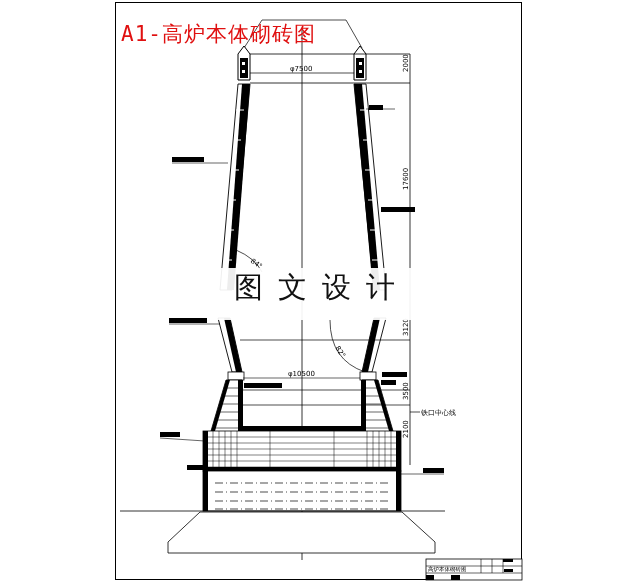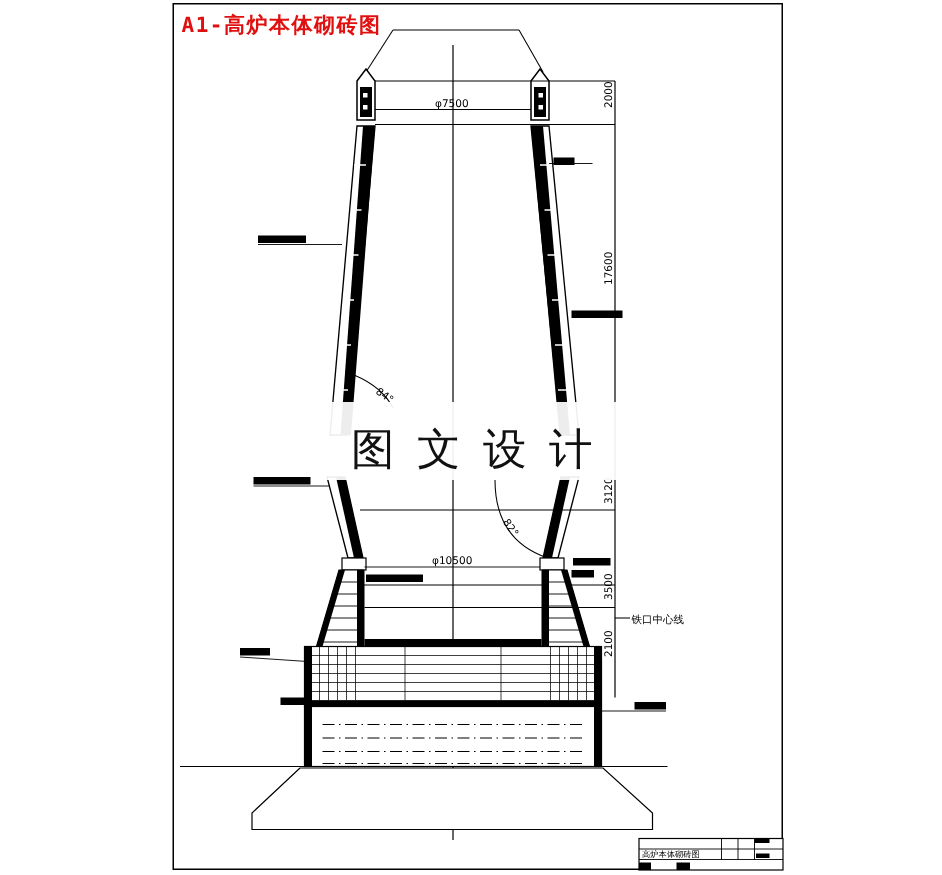--- a/index.html
+++ b/index.html
@@ -1,20 +1,20 @@
 <!DOCTYPE html>
 <html><head>
 <meta charset="utf-8">
 <style>
   html, body { margin: 0; padding: 0; background: #ffffff; }
   body { width: 628px; height: 583px; position: relative; overflow: hidden; font-family: "DejaVu Sans", sans-serif; }
   .sheet { position: absolute; left: 115px; top: 2px; width: 407px; height: 578px; border: 1px solid #000; box-sizing: border-box; background: #fff; }
-  .title { position: absolute; left: 121px; top: 4px; color: #e01010; font-family: "DejaVu Sans Mono", monospace; font-weight: bold; font-size: 14px; letter-spacing: 1px; line-height: 26px; white-space: nowrap; z-index: 3; }
+  .title { position: absolute; left: 121px; top: 21px; color: #e01010; font-family: "DejaVu Sans Mono", monospace; font-weight: normal; font-size: 21px; letter-spacing: 1px; line-height: 26px; white-space: nowrap; z-index: 3; }
   svg.drawing { position: absolute; left: 0; top: 0; z-index: 1; }
-  .watermark { position: absolute; left: 217px; top: 268px; width: 196px; height: 52px; background: rgba(255,255,255,0.93); z-index: 2; display: flex; align-items: flex-end; justify-content: center; }
+  .watermark { position: absolute; left: 217px; top: 268px; width: 196px; height: 52px; background: rgba(255,255,255,0.93); z-index: 2; display: flex; align-items: flex-start; justify-content: center; }
   .watermark span { font-family: "DejaVu Serif", serif; font-size: 29px; color: #111; letter-spacing: 15px; padding-left: 14px; }
   .dim { font-family: "DejaVu Sans", sans-serif; font-size: 7px; fill: #000; }
   .tb-text { font-family: "DejaVu Sans", sans-serif; font-size: 5.5px; fill: #000; }
 </style>
 </head>
 <body>
 
 <div class="sheet"></div>
 
 <div class="title">A1-高炉本体砌砖图</div>

